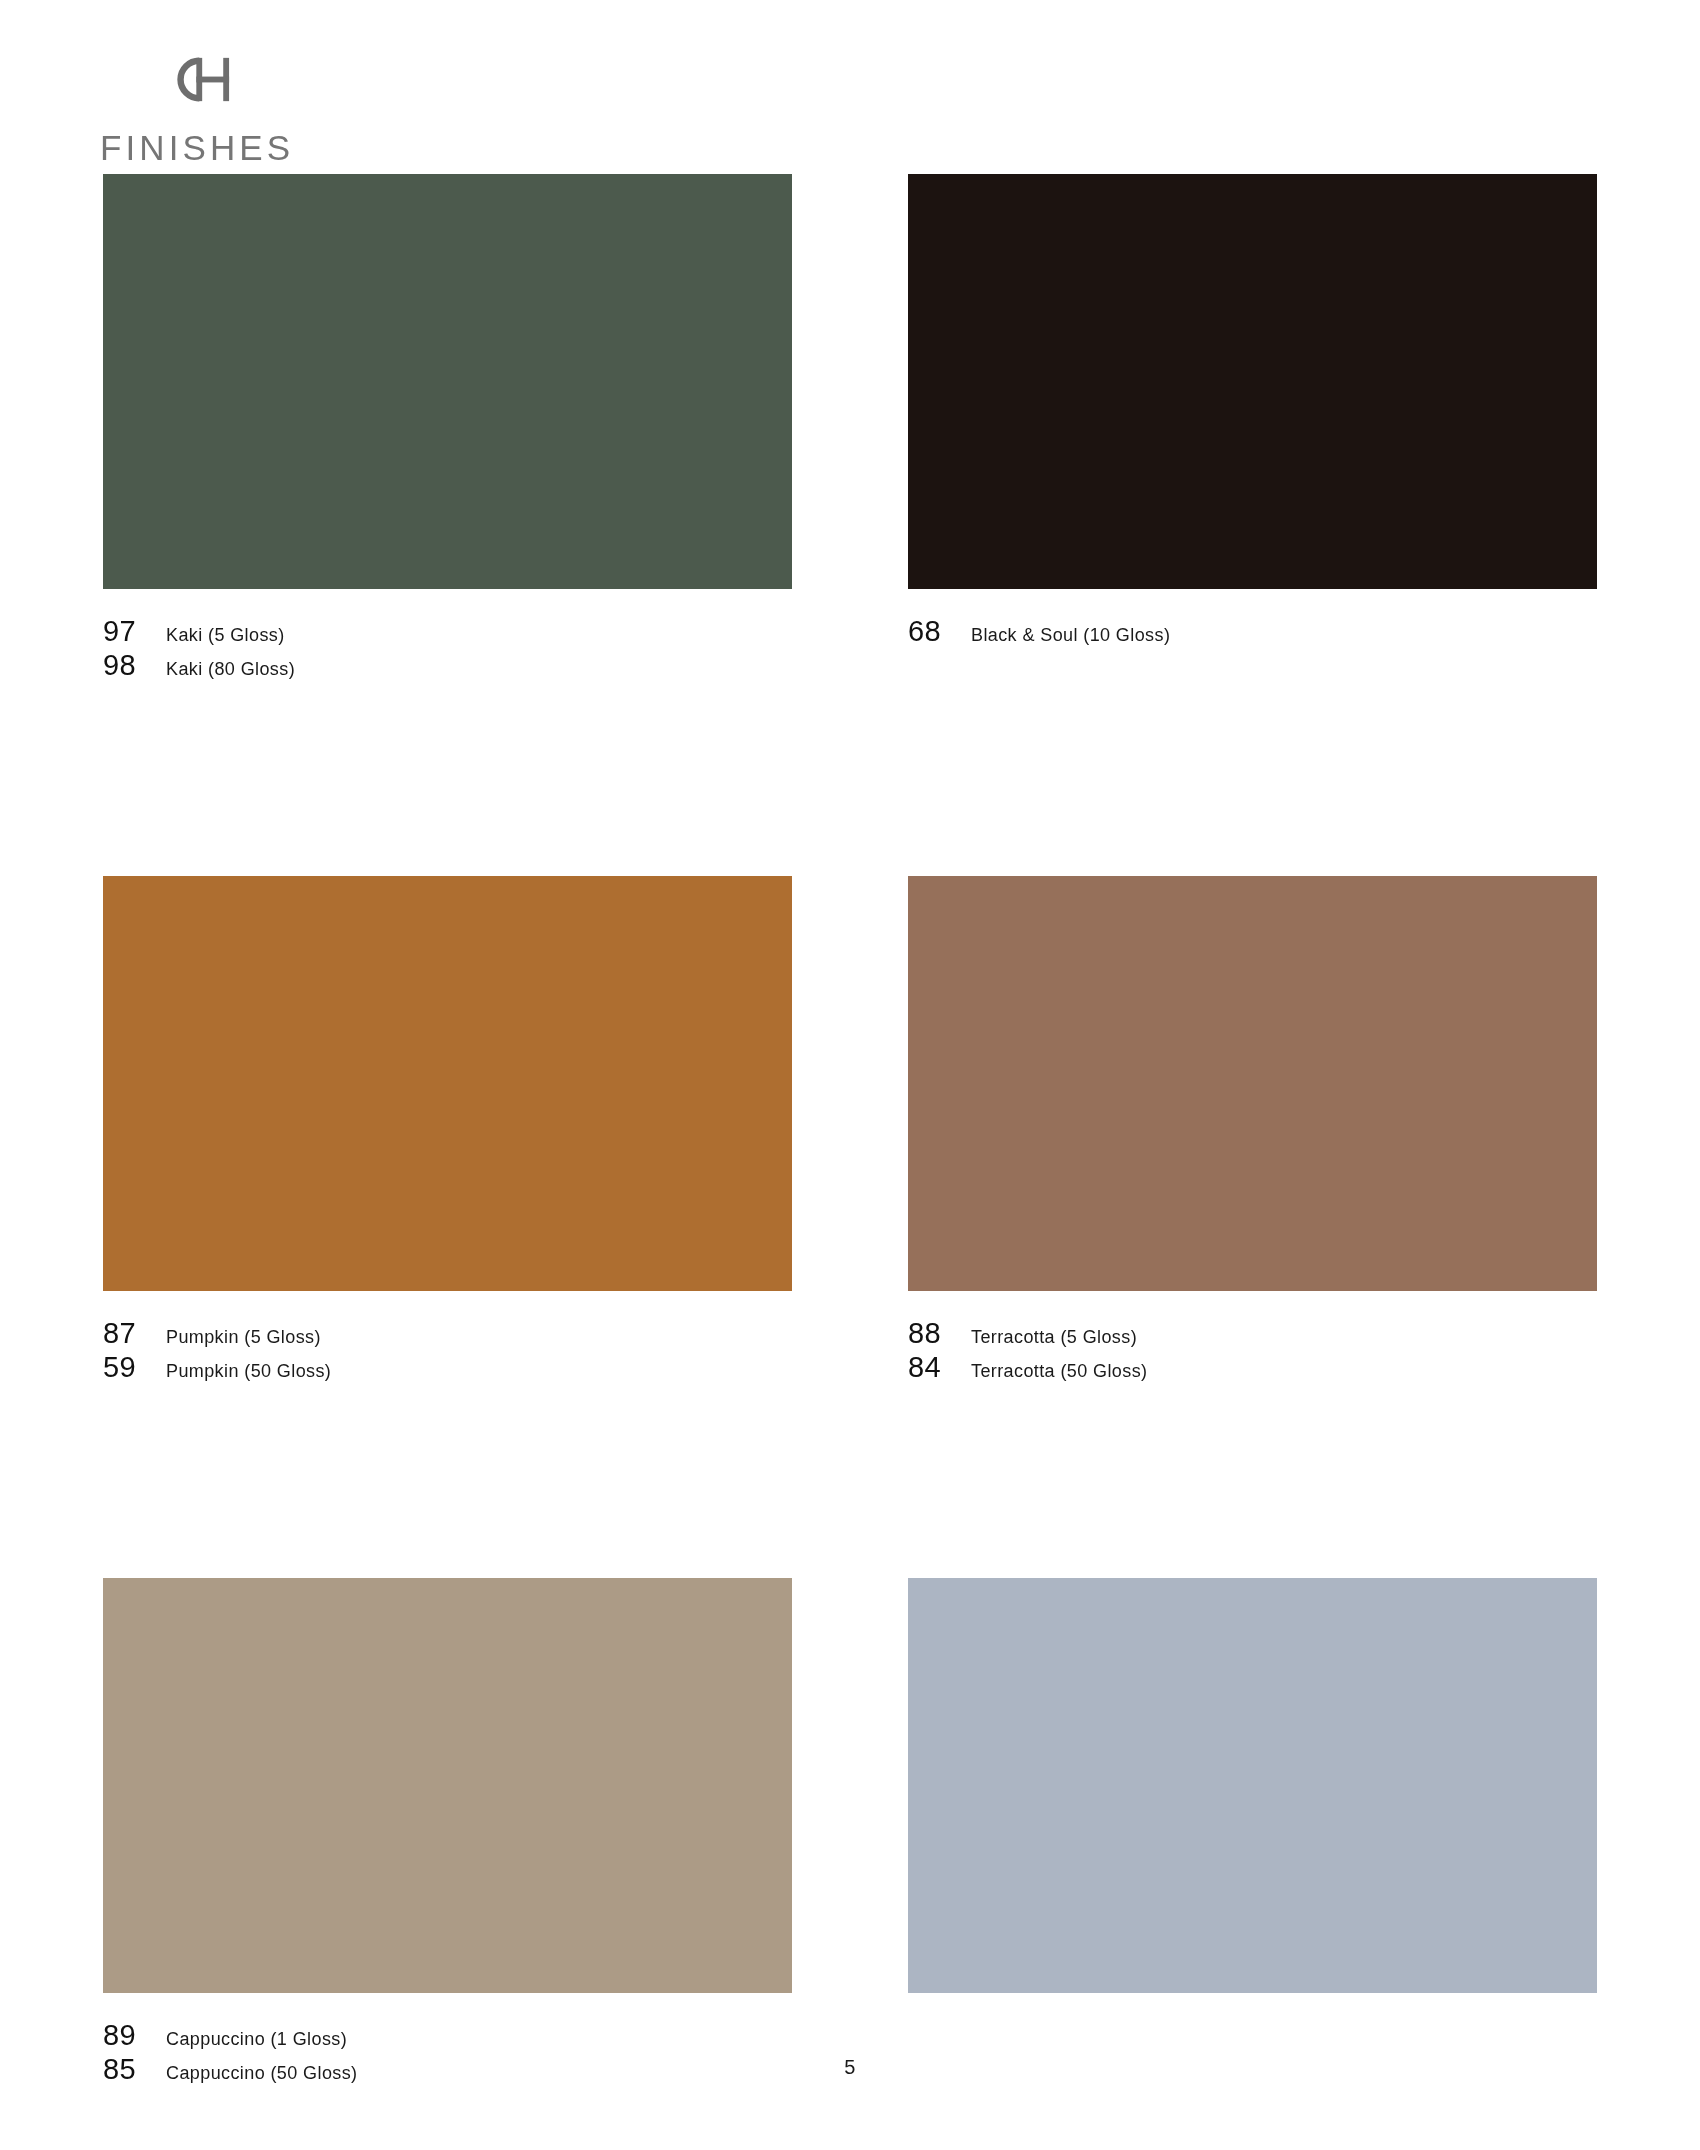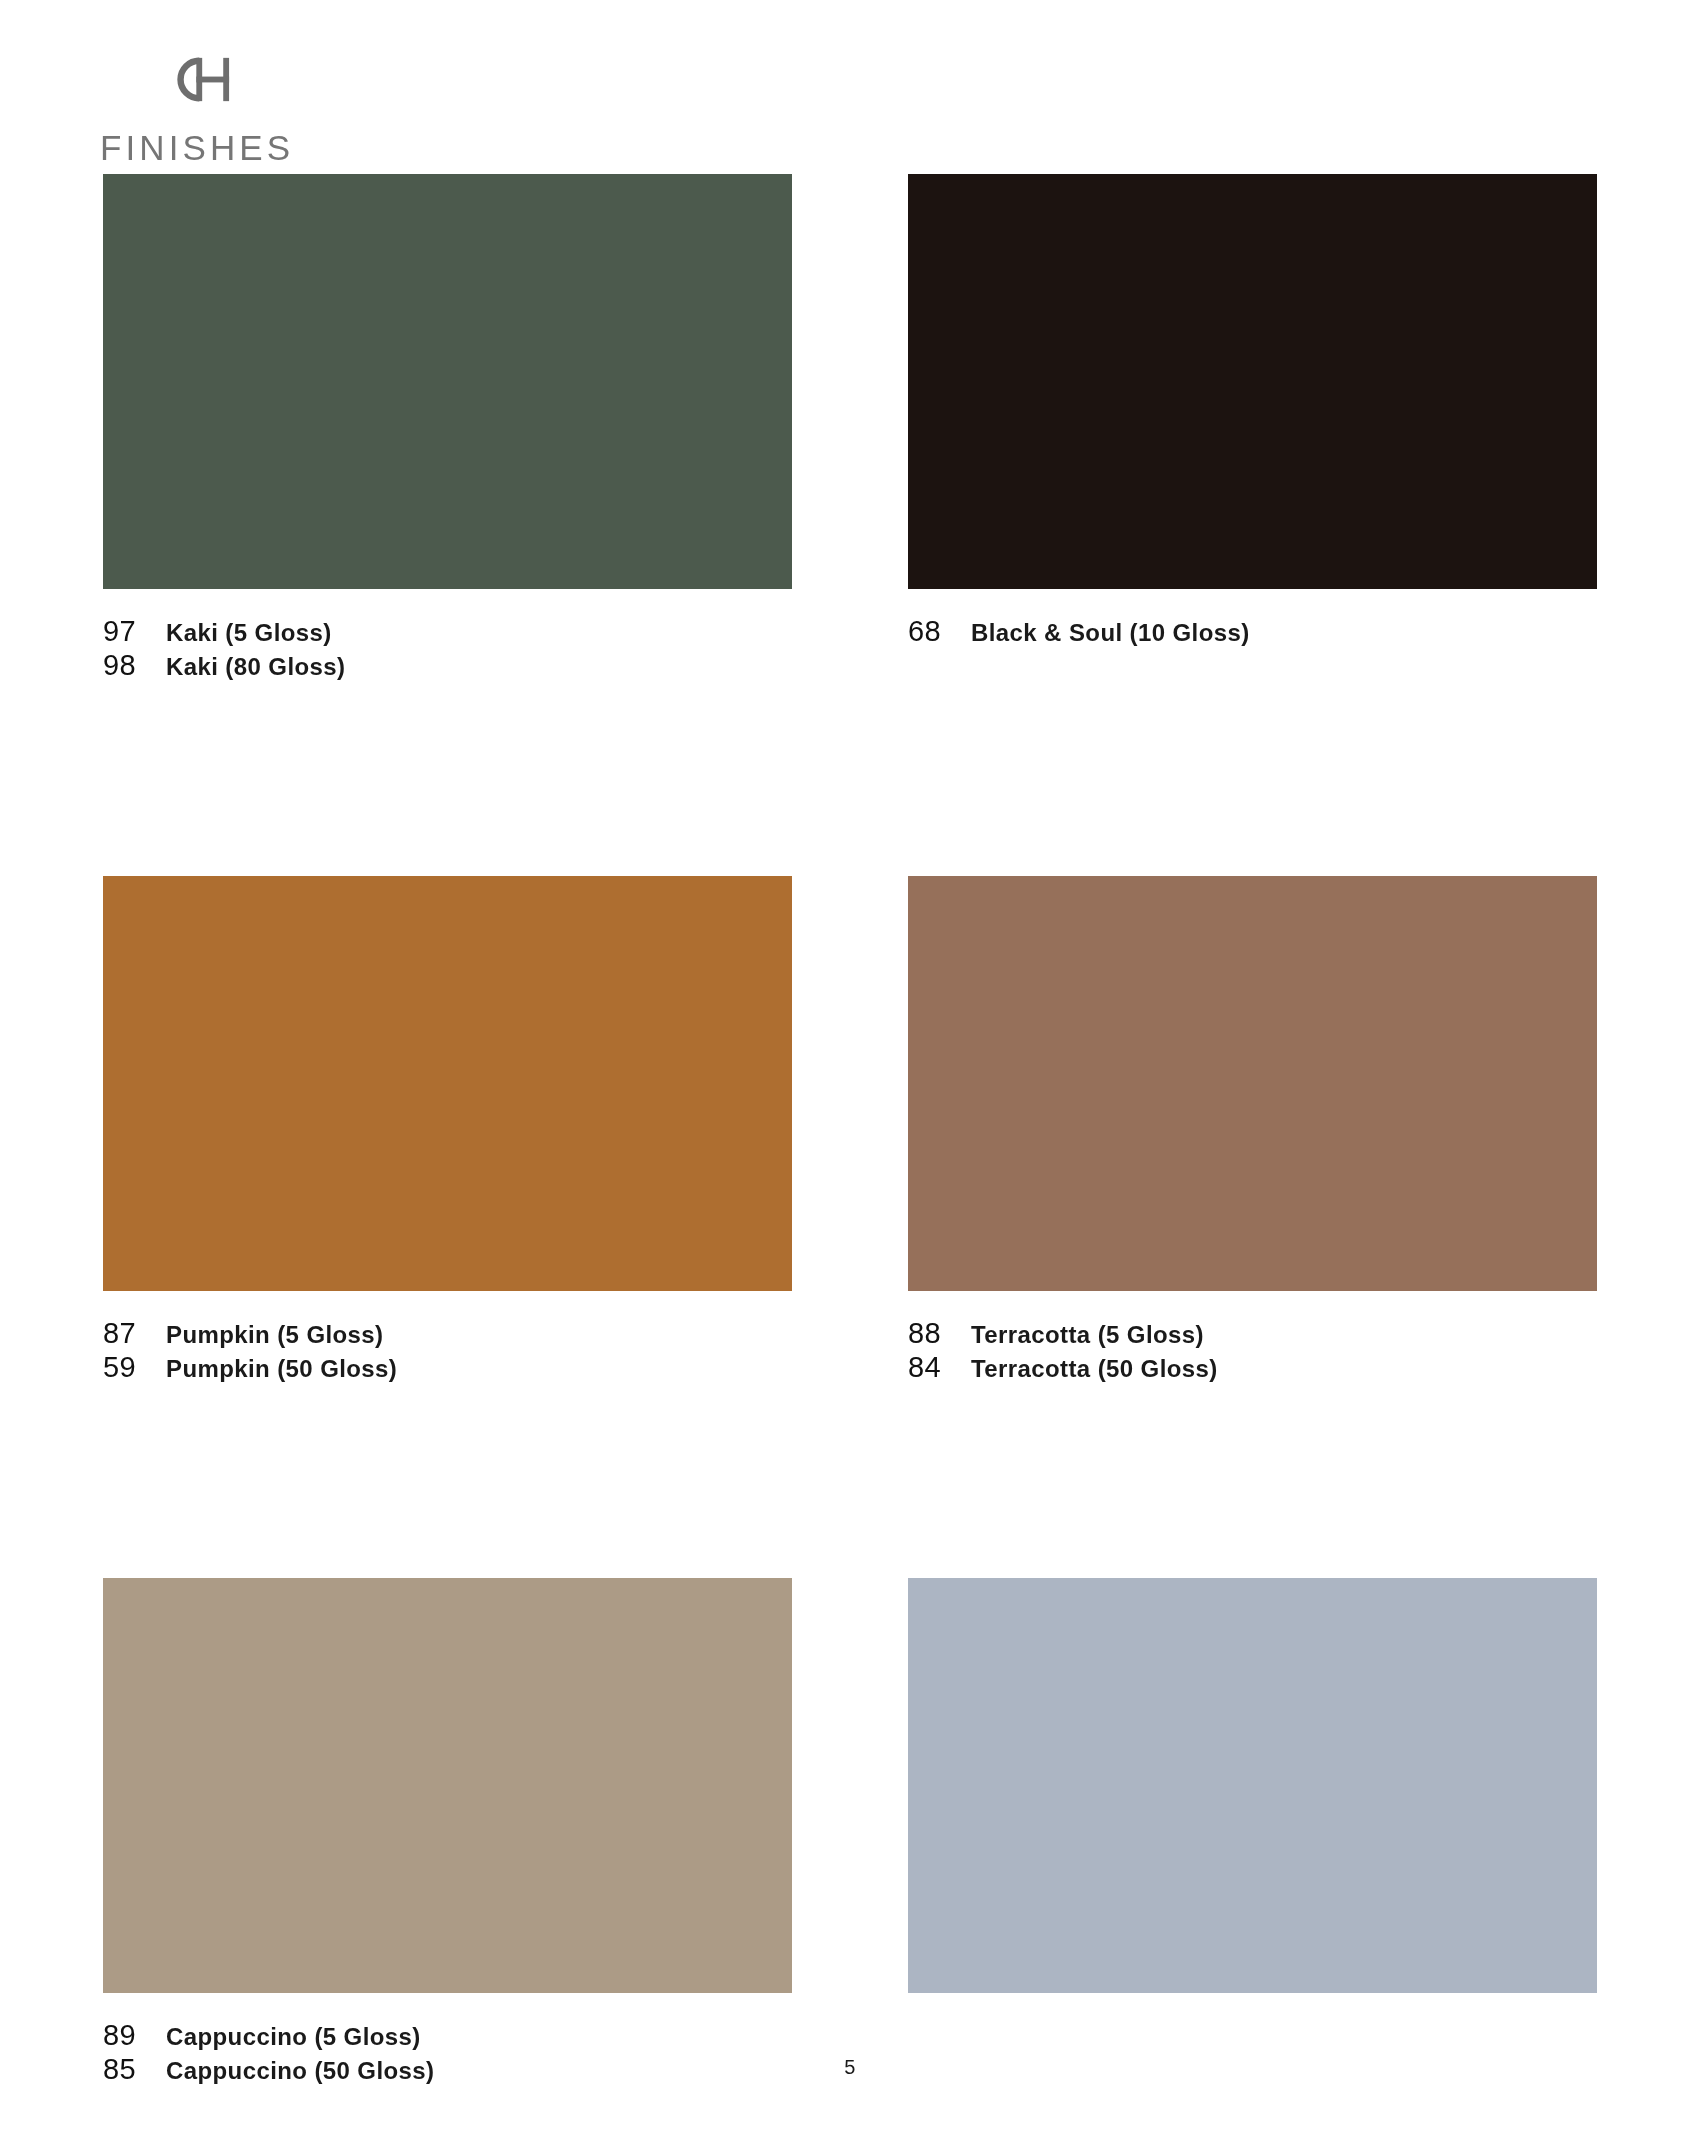--- a/index.html
+++ b/index.html
@@ -80,22 +80,22 @@
     width: 63px;
     flex: 0 0 63px;
     font-size: 29px;
     font-weight: 300;
     color: #111111;
     letter-spacing: 0.3px;
     line-height: 1;
   }
 
   .caption-name {
-    font-size: 24px;
-    font-weight: 700;
+    font-size: 18px;
+    font-weight: 400;
     color: #1a1a1a;
     letter-spacing: 0.4px;
     line-height: 1;
     white-space: nowrap;
   }
 
   
   .page-footer {
     position: absolute;
     left: 0;
@@ -174,21 +174,21 @@
           <span class="caption-code">84</span>
           <span class="caption-name">Terracotta (50 Gloss)</span>
         </div>
       </div>
     </div>
     <div class="swatch-cell">
       <div class="swatch-chip" style="background: rgb(172, 155, 134);"></div>
       <div class="swatch-captions">
         <div class="caption-row">
           <span class="caption-code">89</span>
-          <span class="caption-name">Cappuccino (5 Gloss)</span>
+          <span class="caption-name">Cappuccino (1 Gloss)</span>
         </div>
         <div class="caption-row">
           <span class="caption-code">85</span>
           <span class="caption-name">Cappuccino (50 Gloss)</span>
         </div>
       </div>
     </div>
     <div class="swatch-cell">
       <div class="swatch-chip" style="background: rgb(172, 181, 195);"></div>
     </div>

